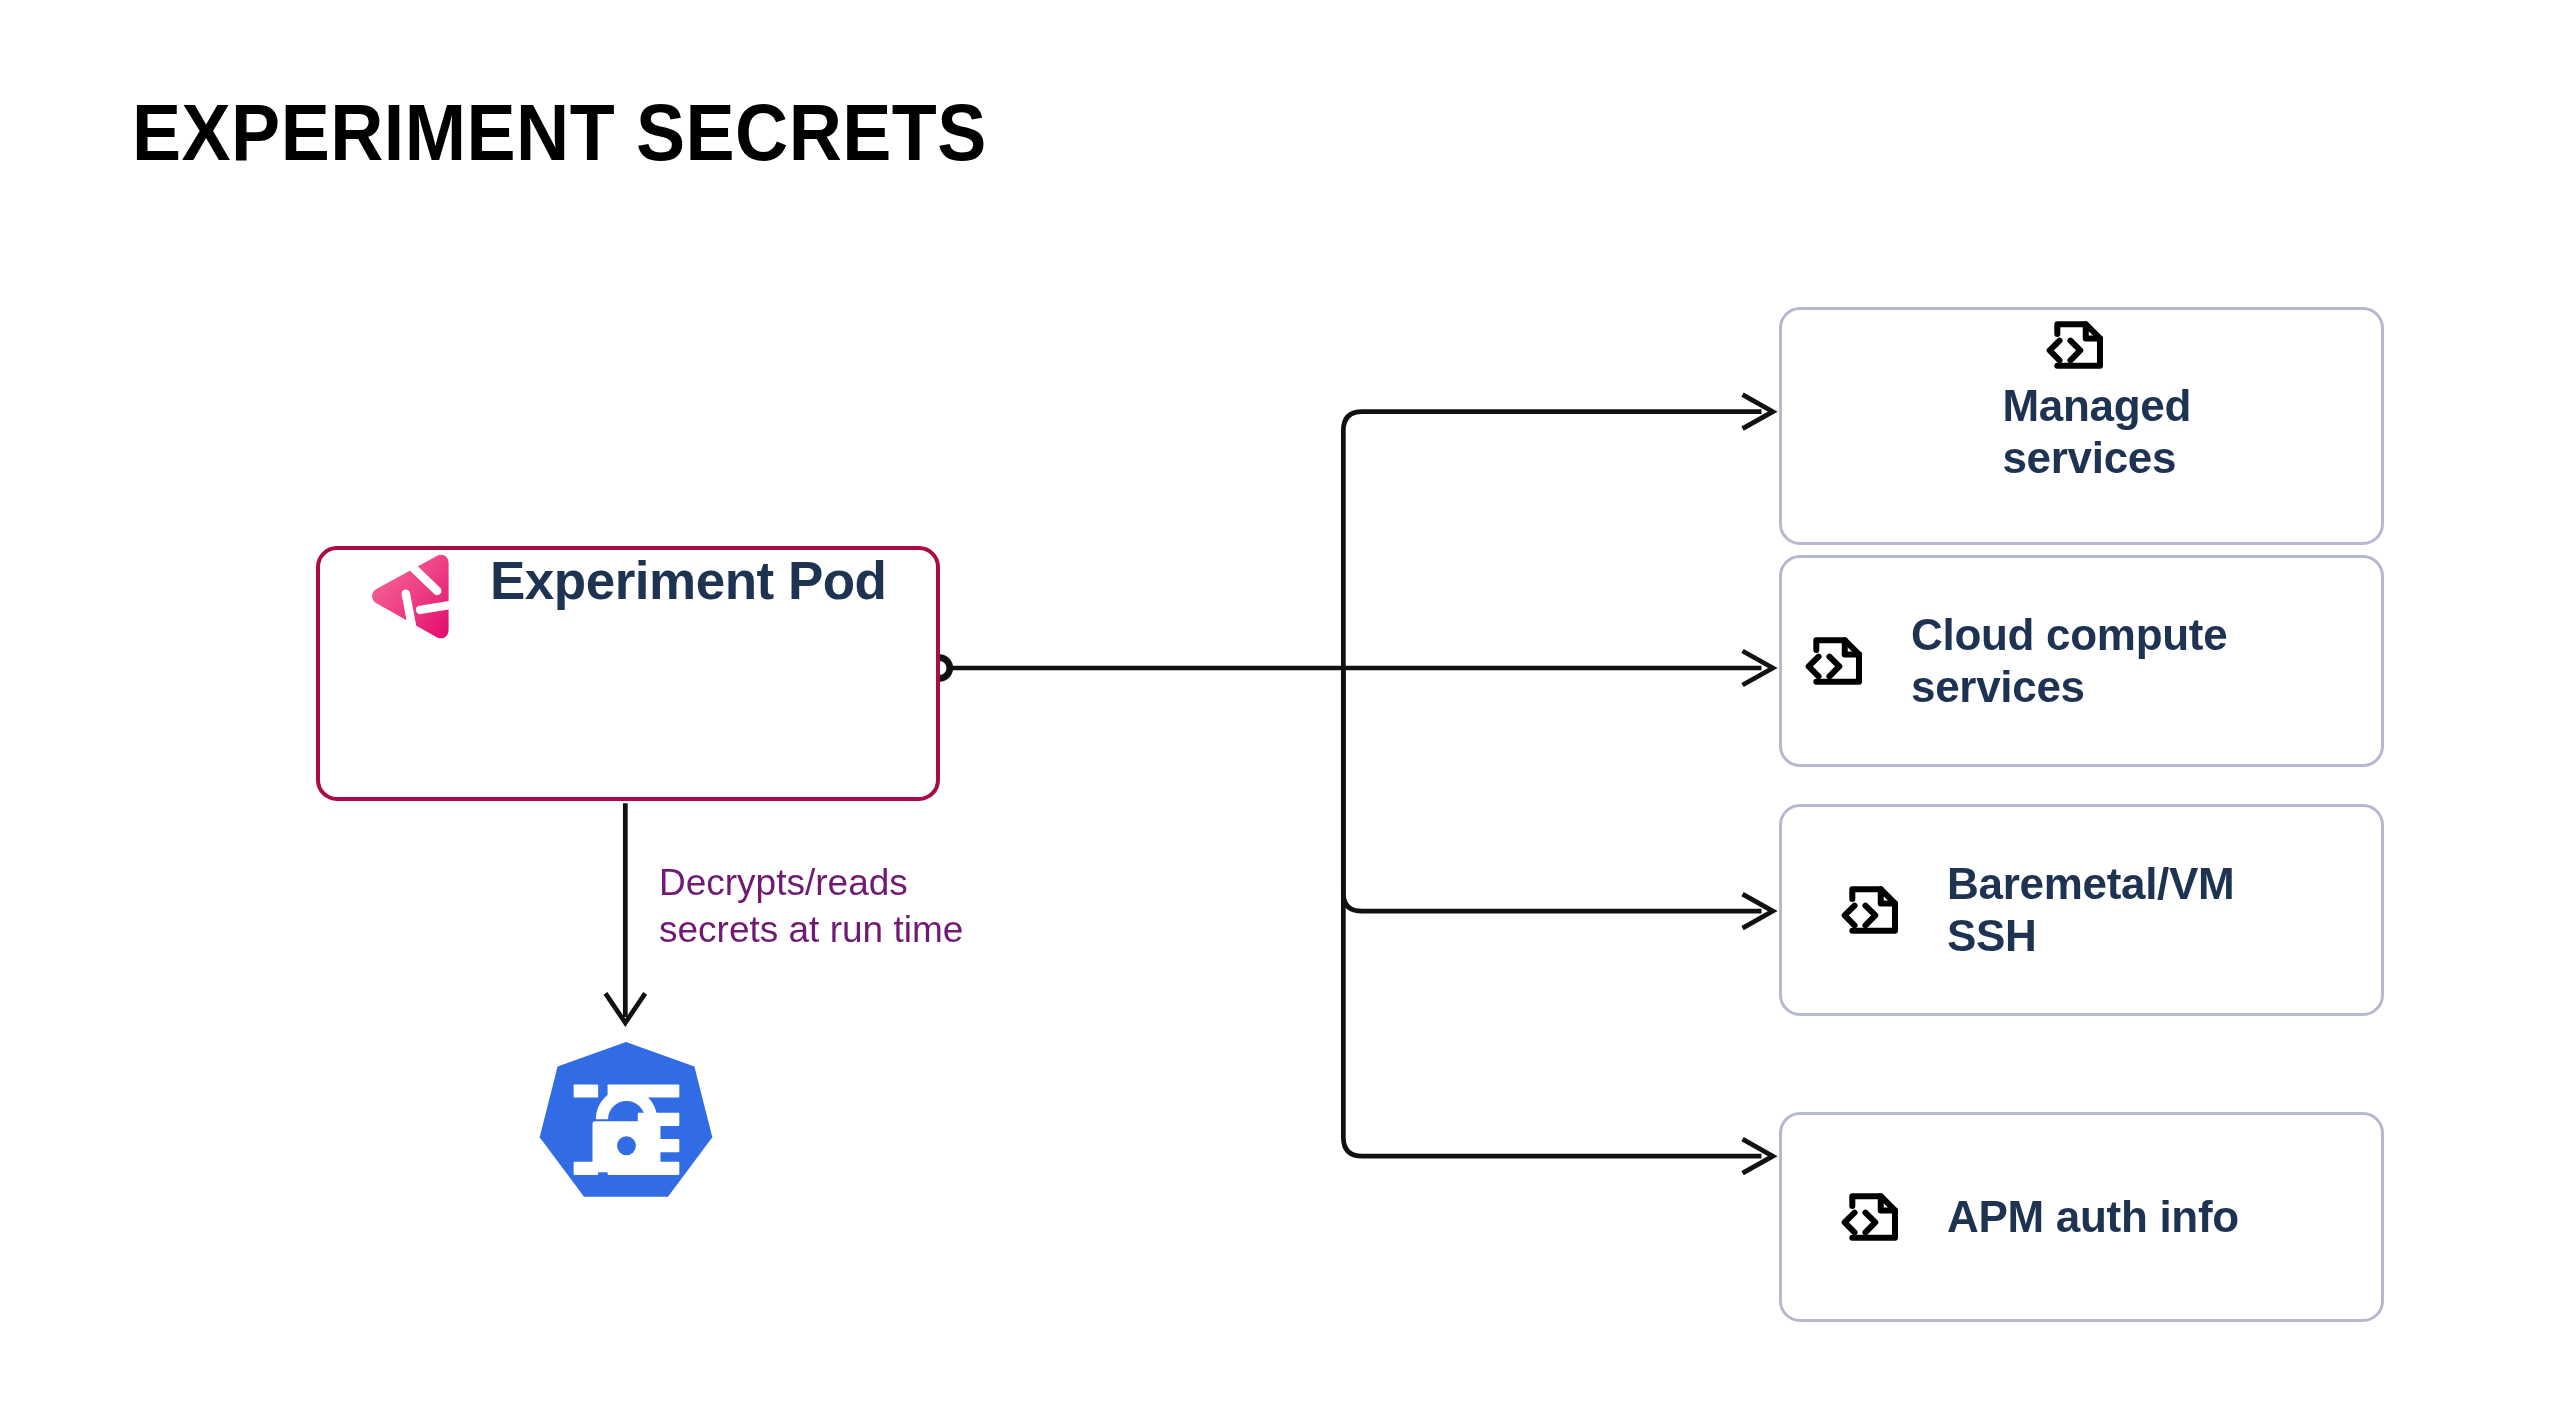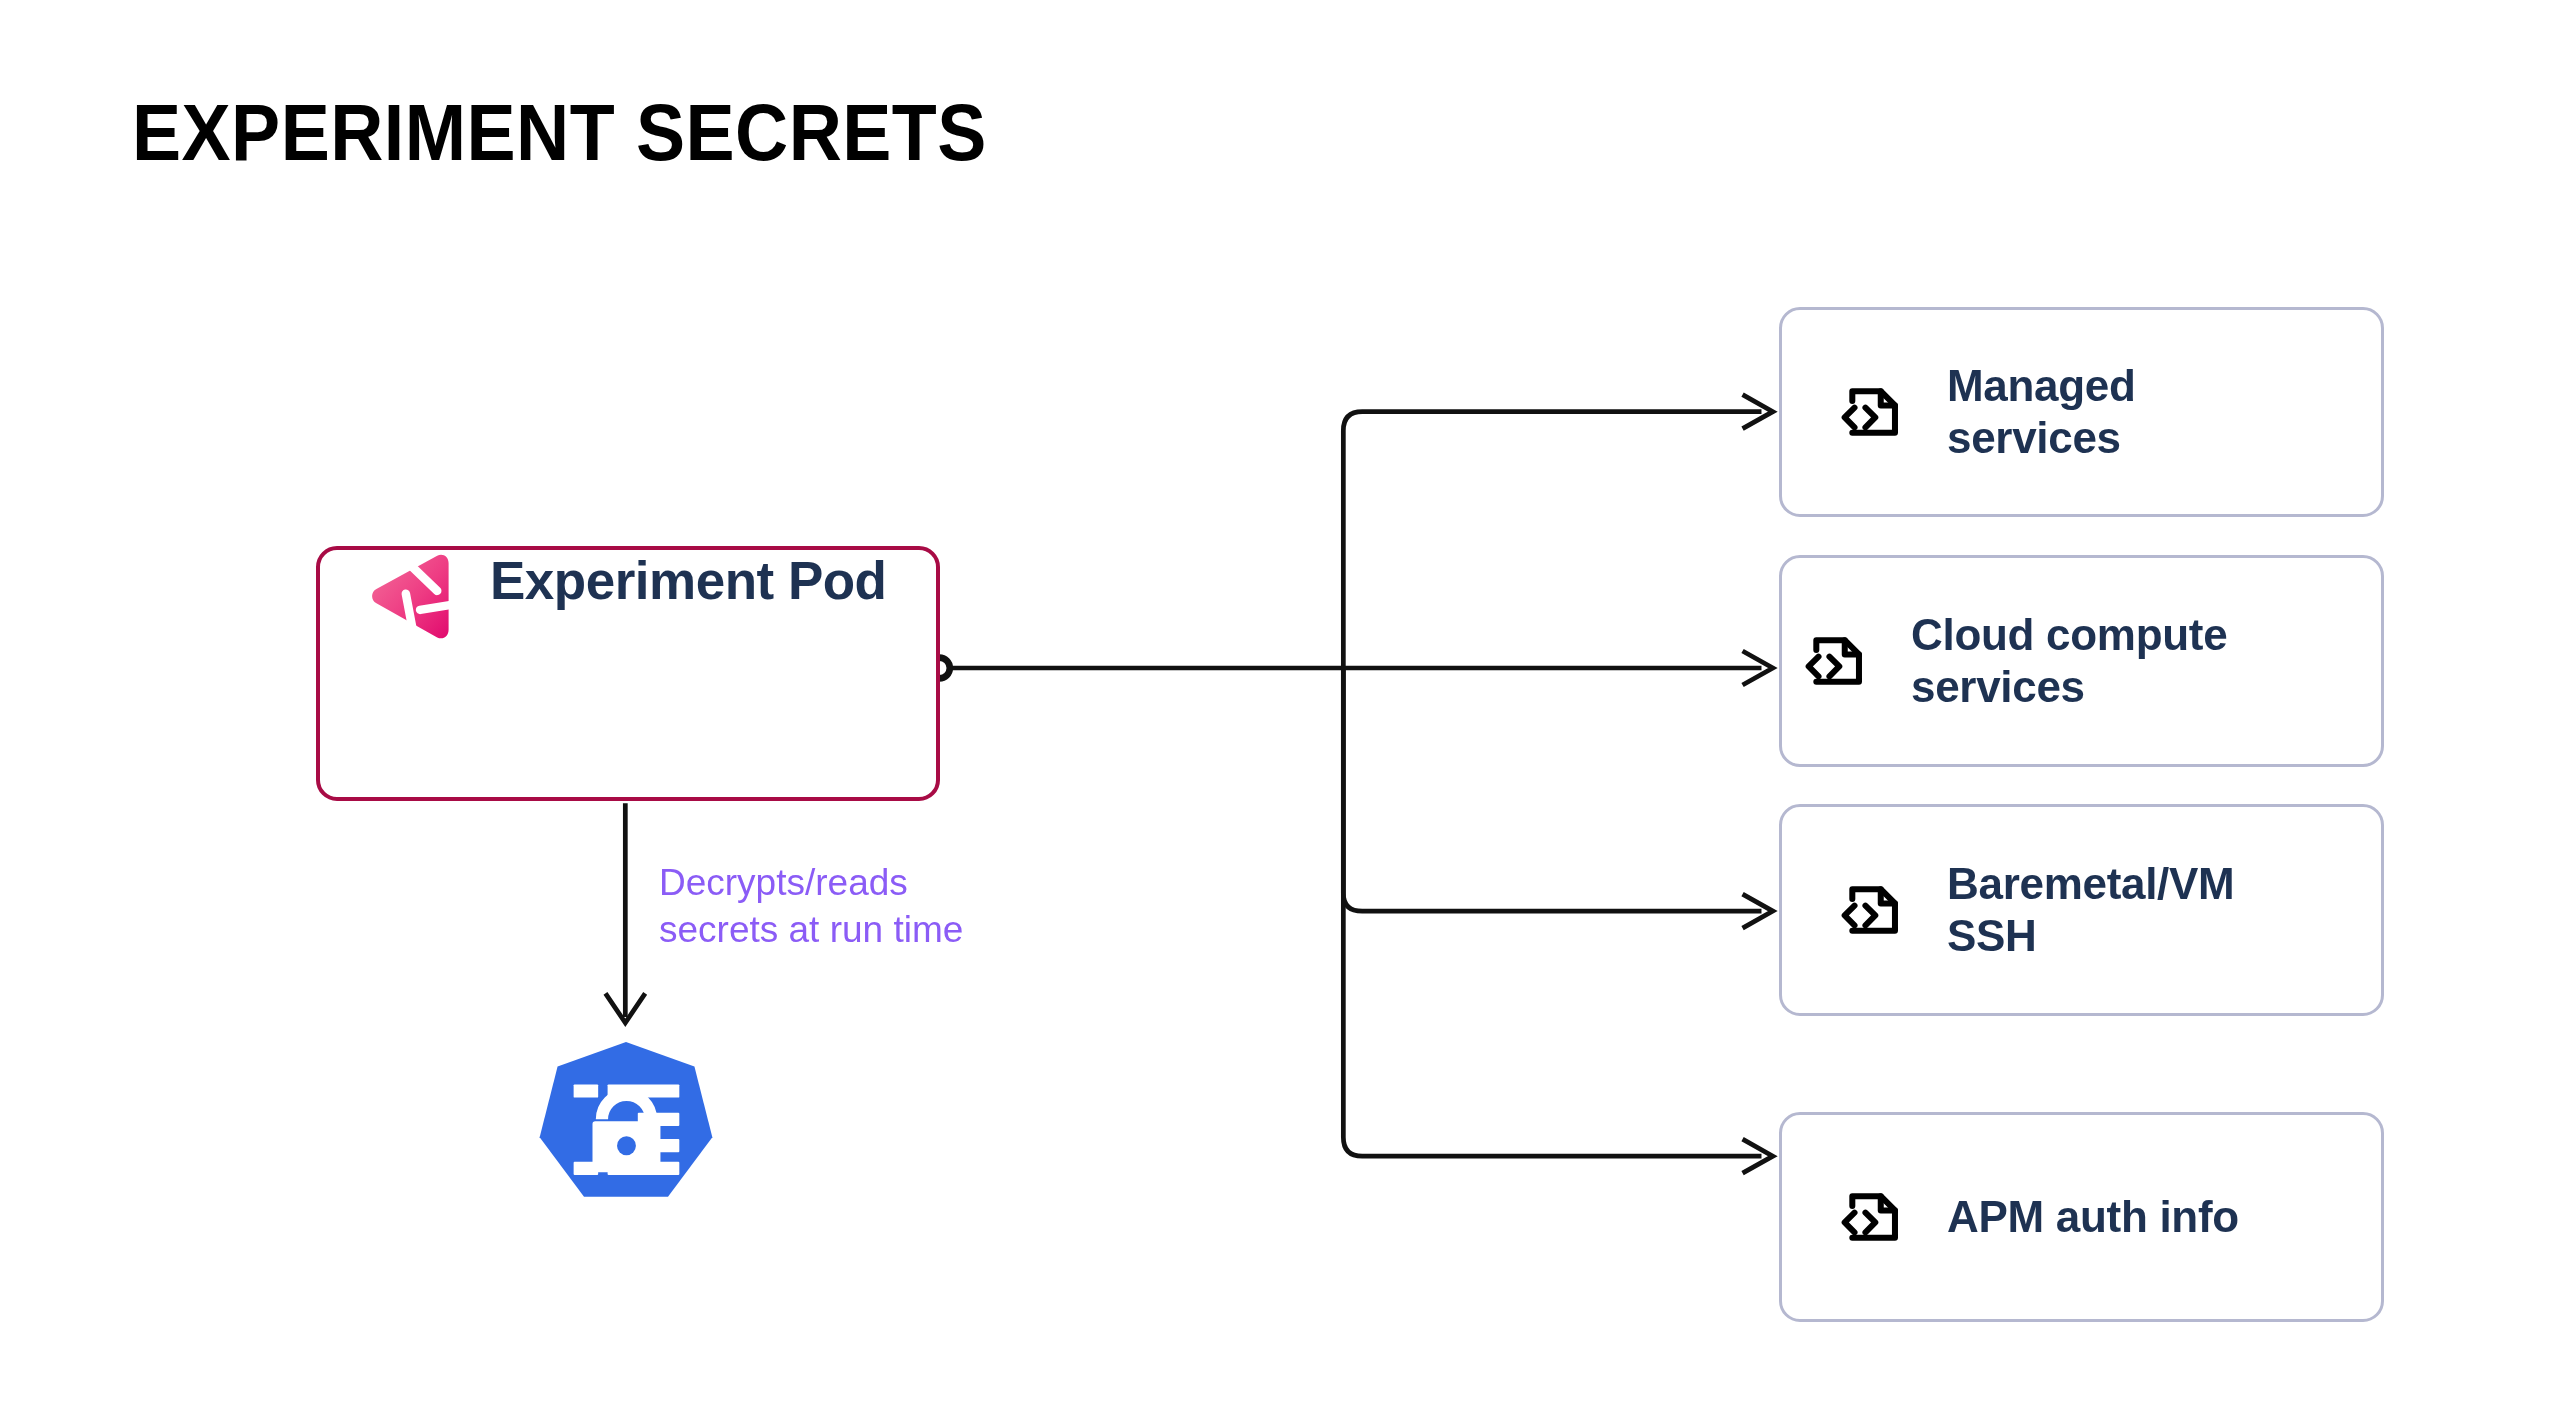--- a/index.html
+++ b/index.html
@@ -79,21 +79,21 @@
   }
 
   
   #decrypt-note {
     position: absolute;
     left: 659px;
     top: 859px;
     width: 397px;
     font-size: 37px;
     line-height: 1.28;
-    color: #8b5cf6;
+    color: #701a75;
     font-weight: 400;
     z-index: 3;
   }
 
   
   #secret-node {
     position: absolute;
     left: 534px;
     top: 1038px;
     width: 184px;
@@ -122,21 +122,21 @@
     margin-right: 40px;
   }
   .card-label {
     font-size: 44px;
     font-weight: 700;
     color: #1E3252;
     line-height: 1.18;
     letter-spacing: -0.3px;
   }
 
-  #card-managed   { top: 307px;  height: 210px; }
+  #card-managed   { top: 307px;  height: 238px; flex-direction: column; }
   #card-cloud     { top: 555px;  height: 212px; padding-left: 19px; }
   #card-baremetal { top: 804px;  height: 212px; }
   #card-apm       { top: 1112px; height: 210px; }
 </style>
 </head>
 <body>
 
 <div id="canvas">
 
   <div id="page-title">EXPERIMENT SECRETS</div>

